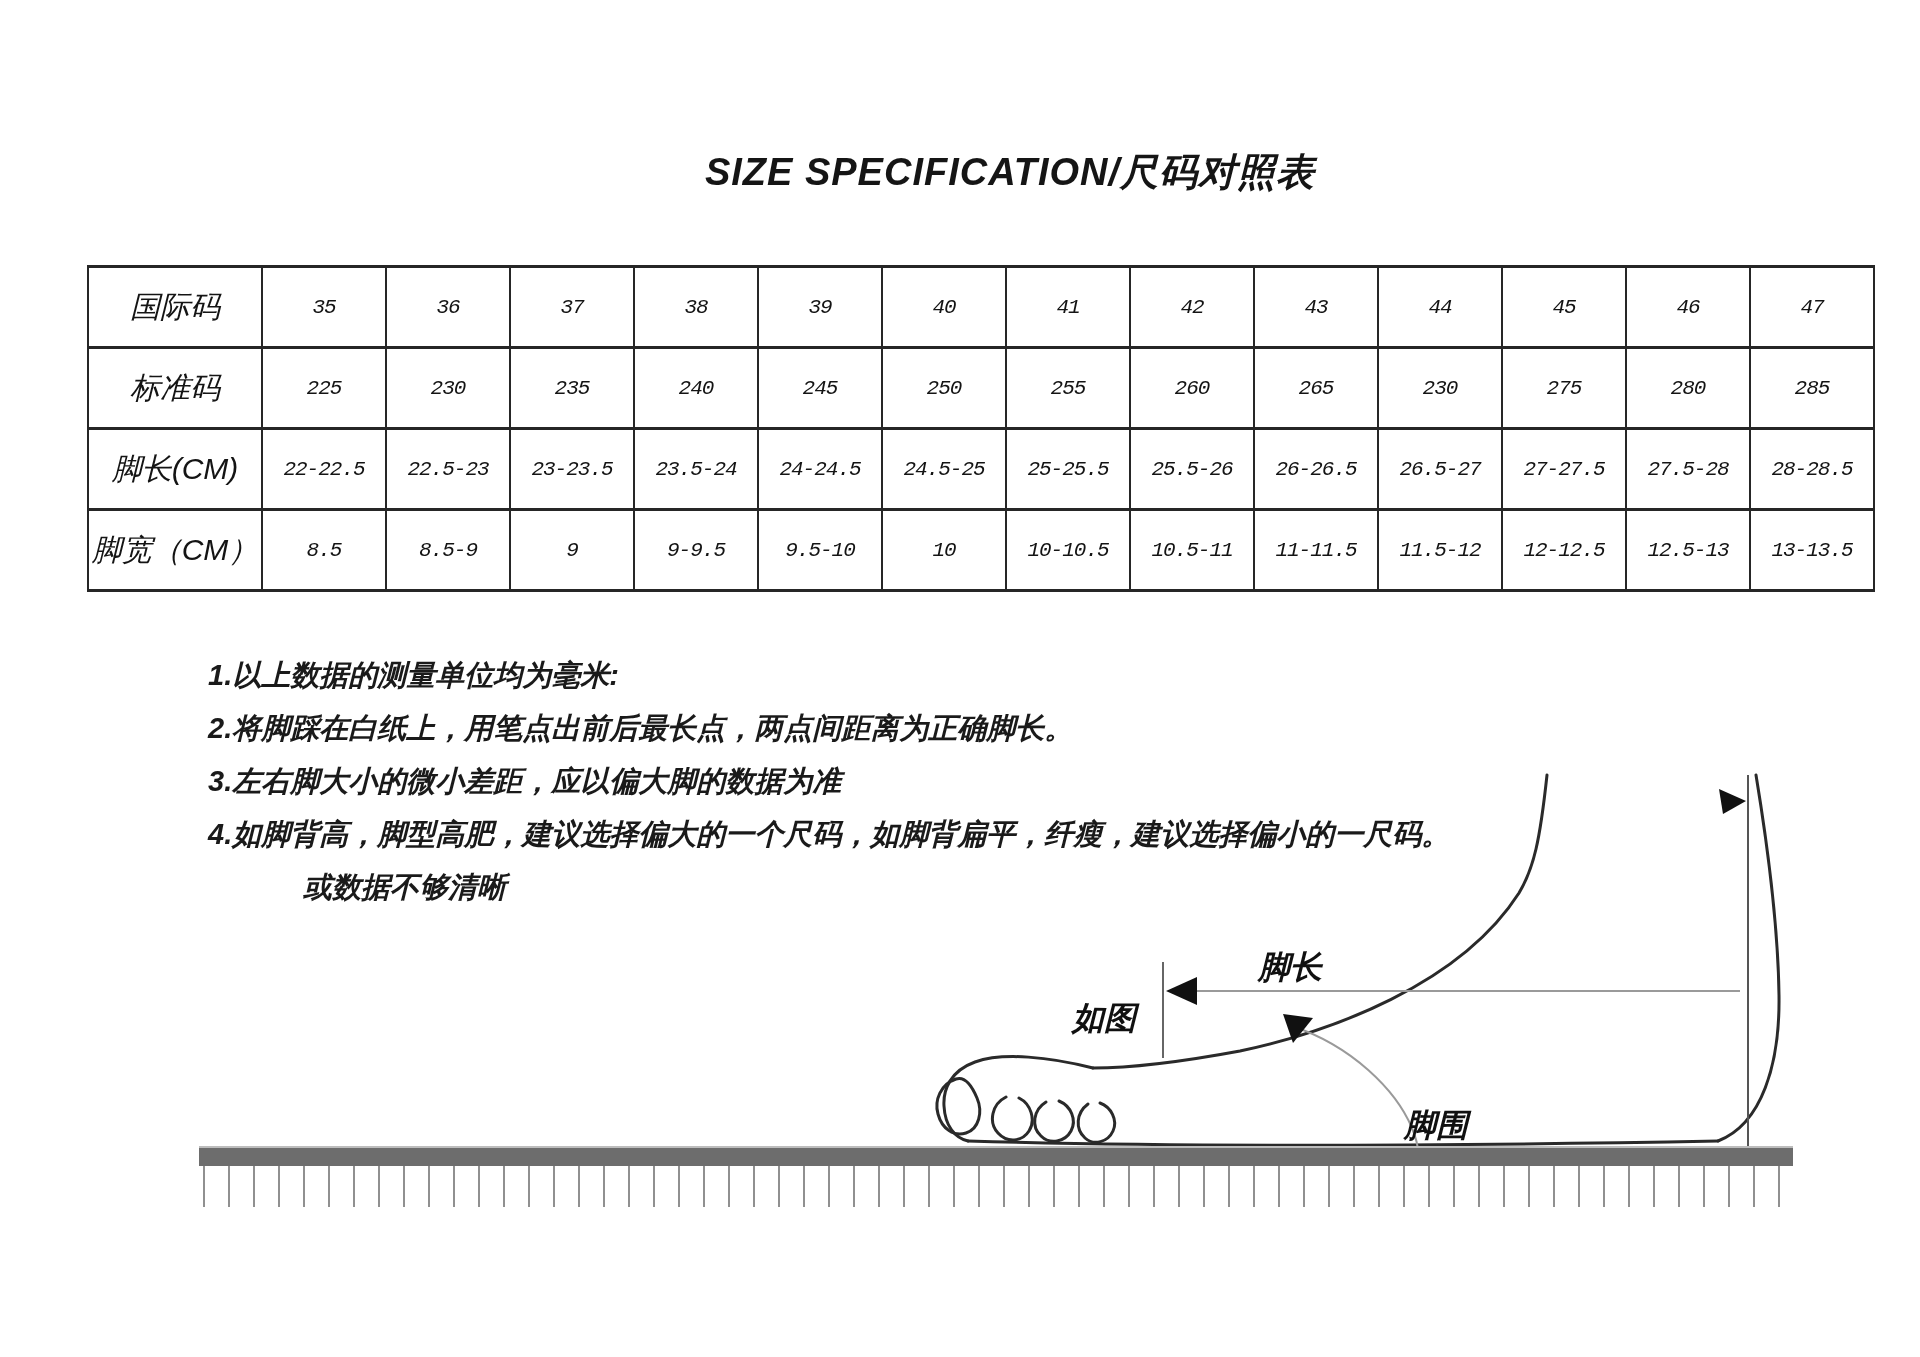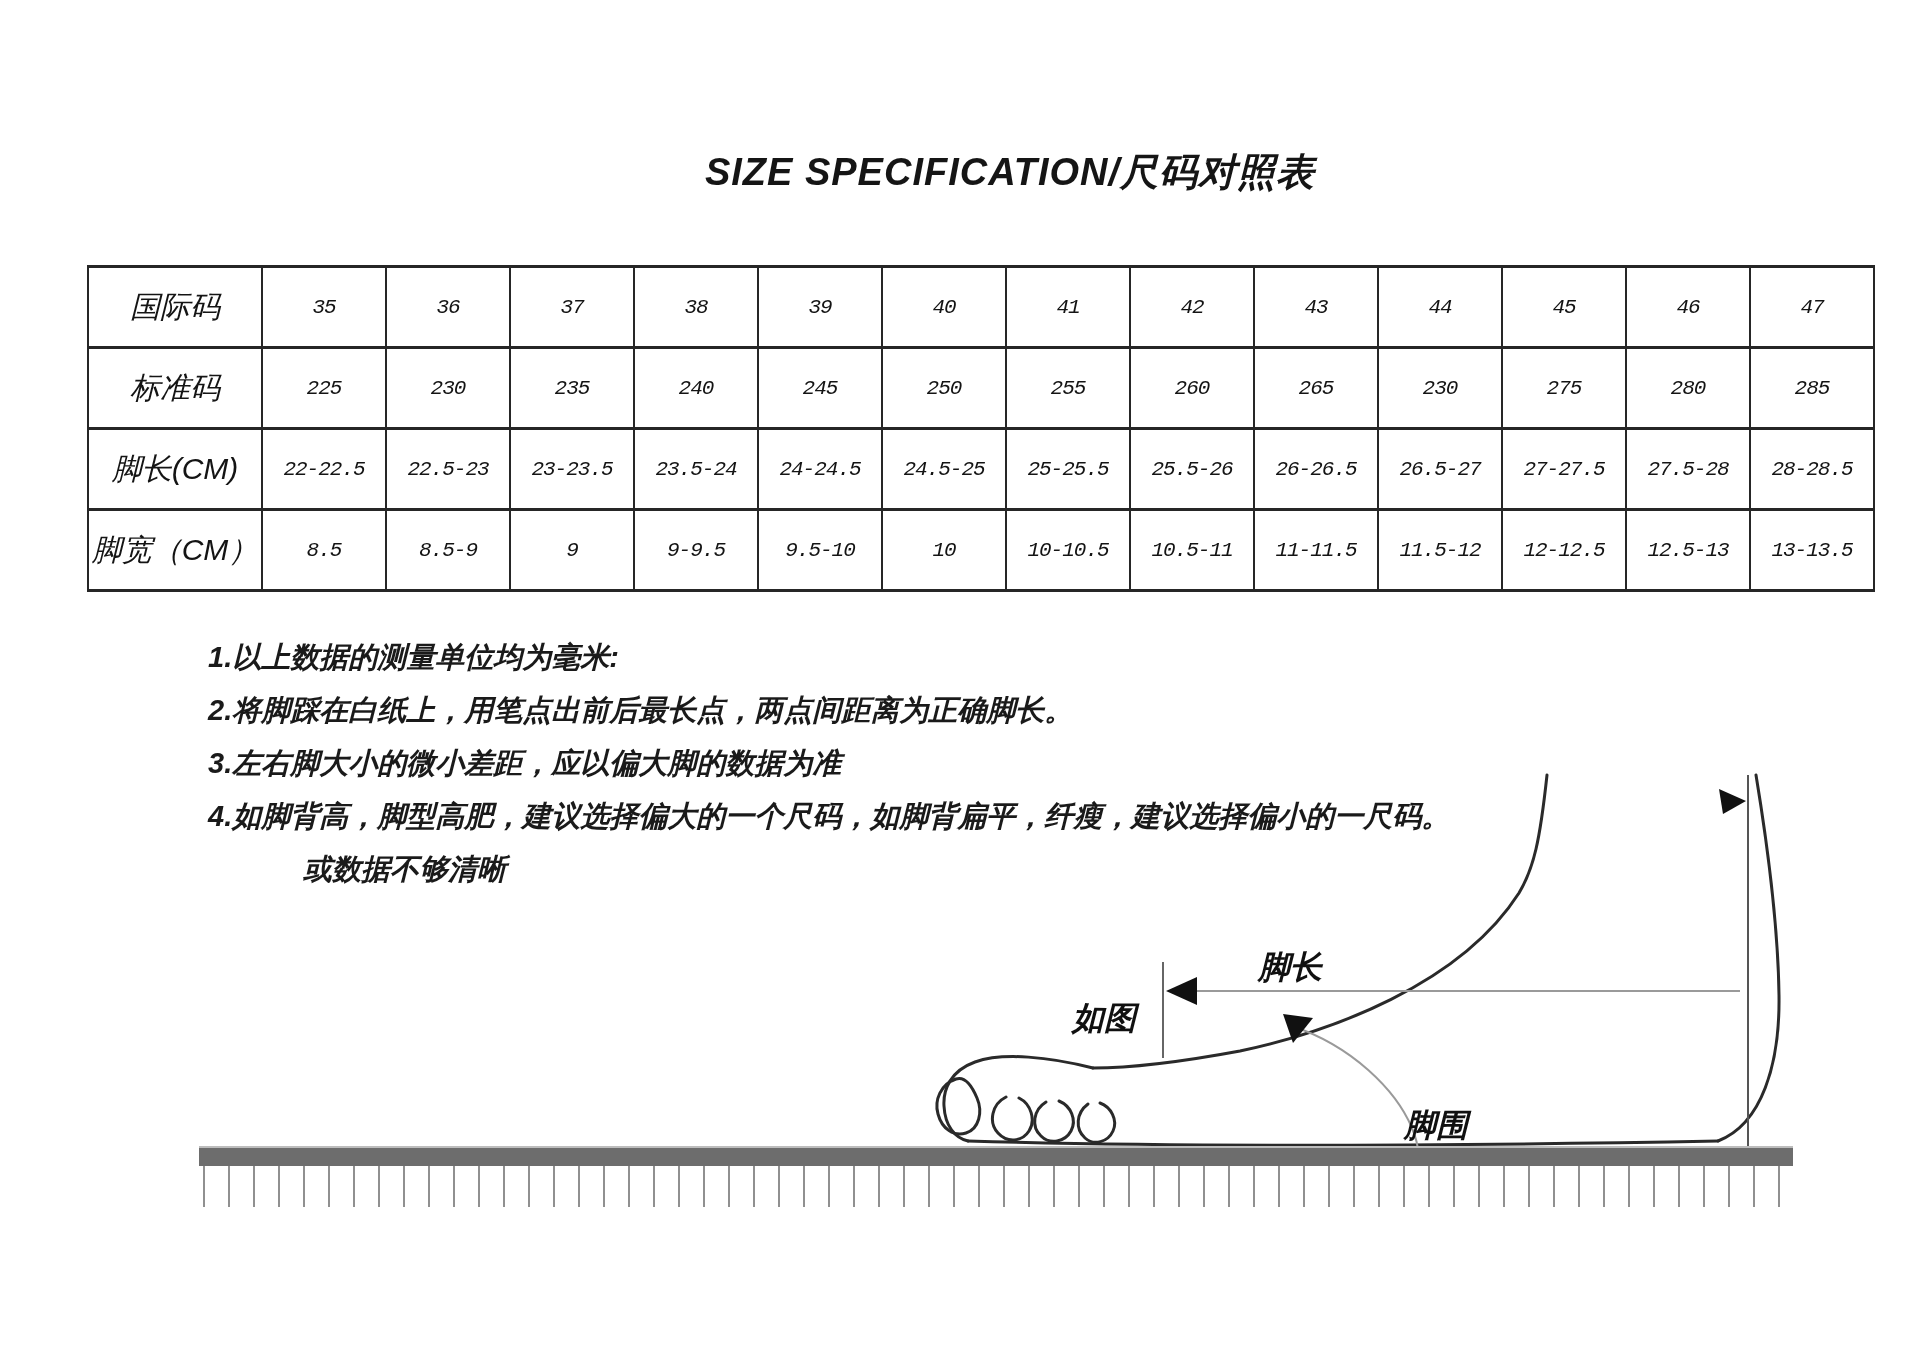--- a/index.html
+++ b/index.html
@@ -17,21 +17,21 @@
     border-collapse:collapse; table-layout:fixed; background:#ffffff;border-radius:8px;
   }
   table.size-table td {
     border:2px solid #262626; border-top-width:3px; border-bottom-width:3px;
     height:78px; padding:0; text-align:center; vertical-align:middle; color:#141414;
     overflow:hidden; white-space:nowrap;
   }
   td.row-label { width:172px; font-size:30px; font-family:"Liberation Sans",sans-serif; }
   td.num-cell  { width:122px; font-size:21px; font-family:"Liberation Mono",monospace; letter-spacing:-1px; }
   .notes {
-    position:absolute; left:208px; top:631px; width:1300px;
+    position:absolute; left:208px; top:649px; width:1300px;
     font-size:29px; font-weight:700; color:#1a1a1a; line-height:53px;
   }
   .note { white-space:nowrap; }
   .note.indent { padding-left:95px; }
   .diagram-label {
     position:absolute; font-size:32px; font-weight:700; color:#101010; white-space:nowrap;
   }
   #label-caption { left:1072px; top:997px; }
   #label-footlen { left:1258px; top:946px;text-align:center; }
   #label-girth   { left:1404px; top:1104px; }

